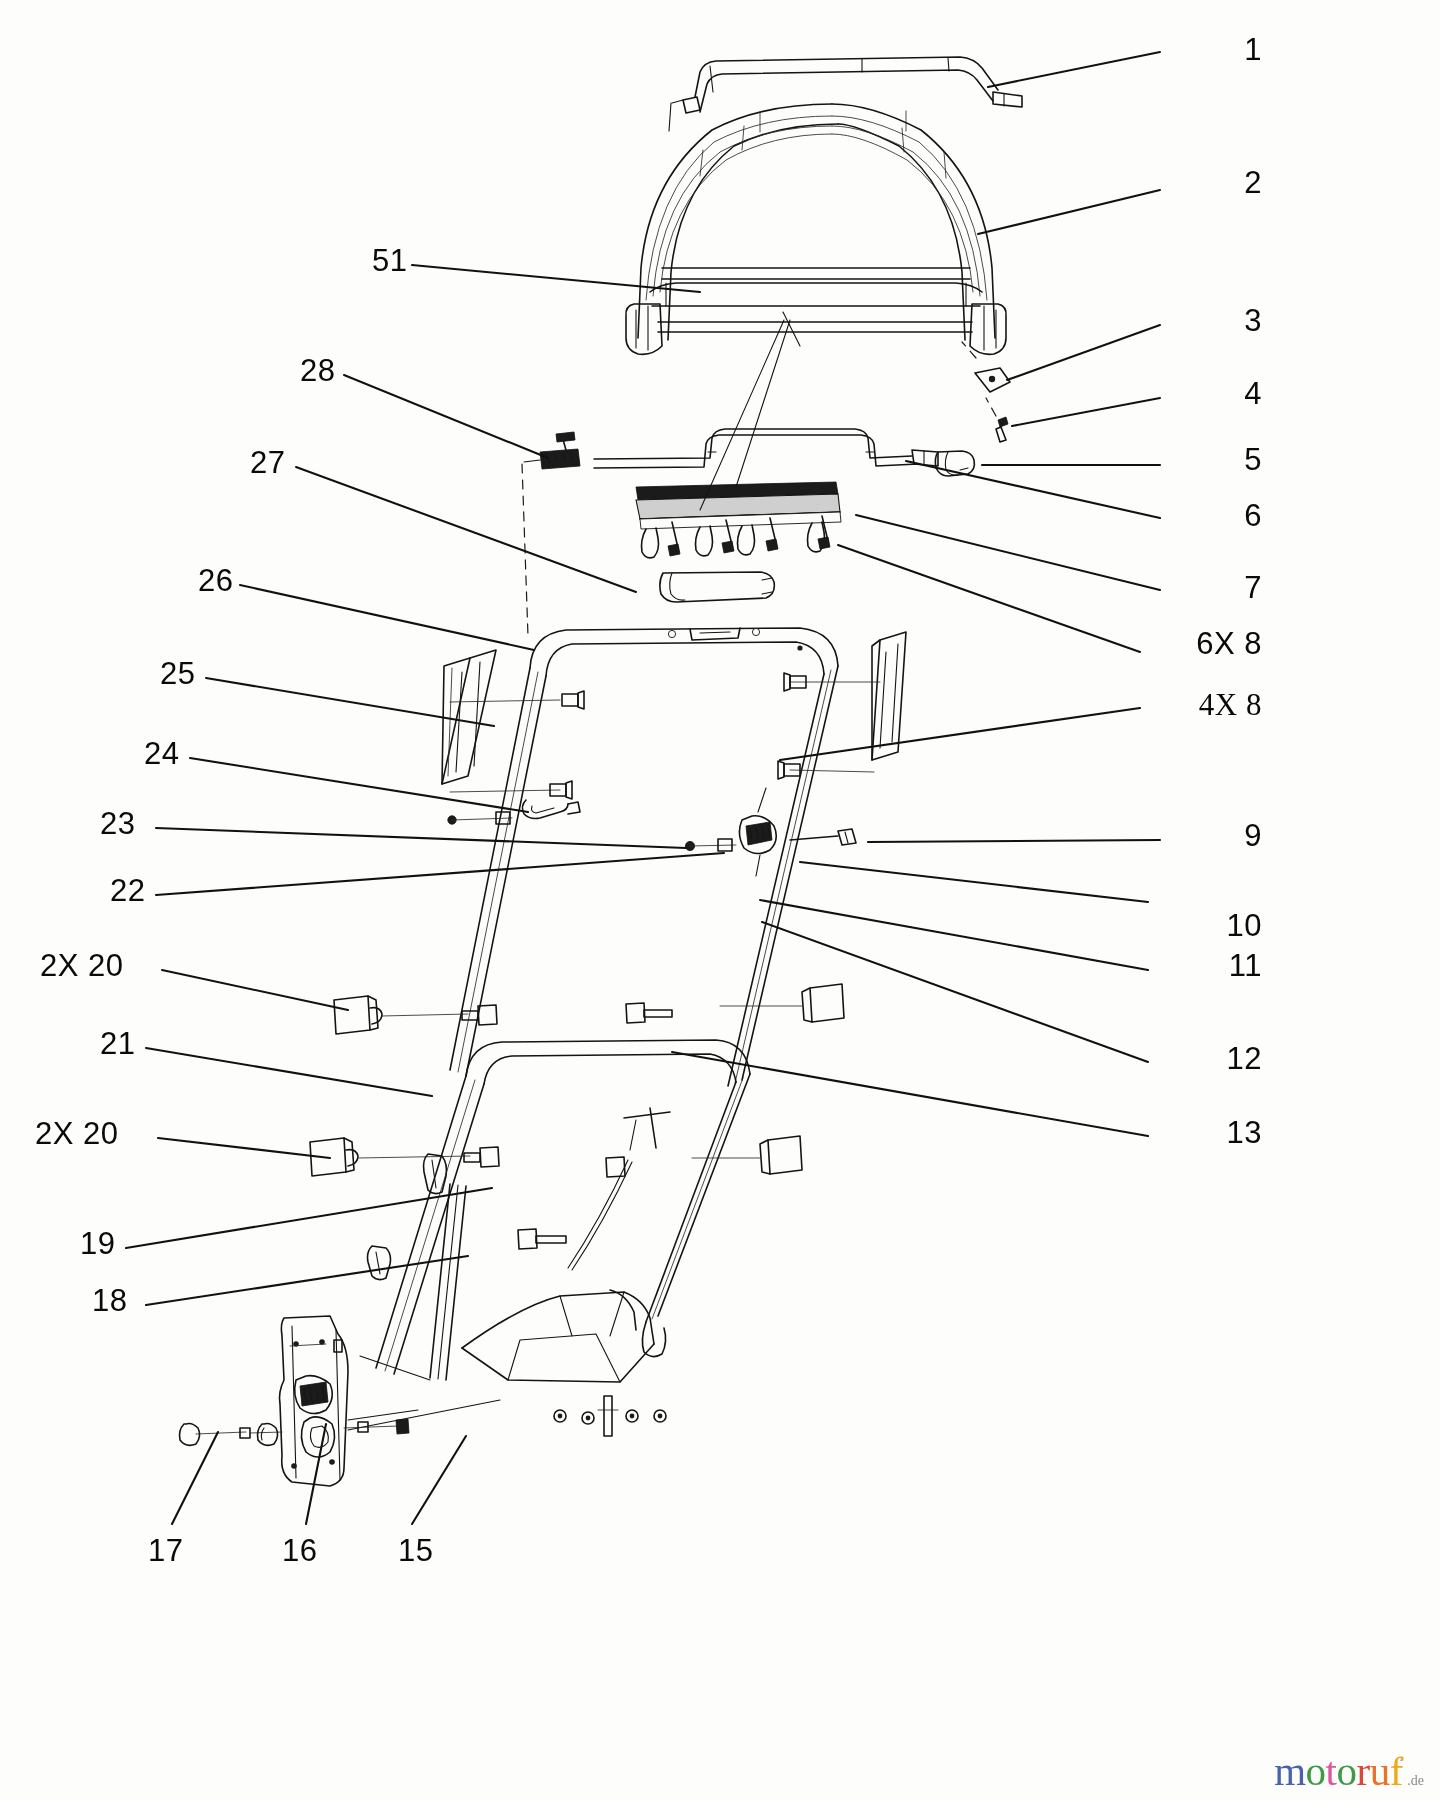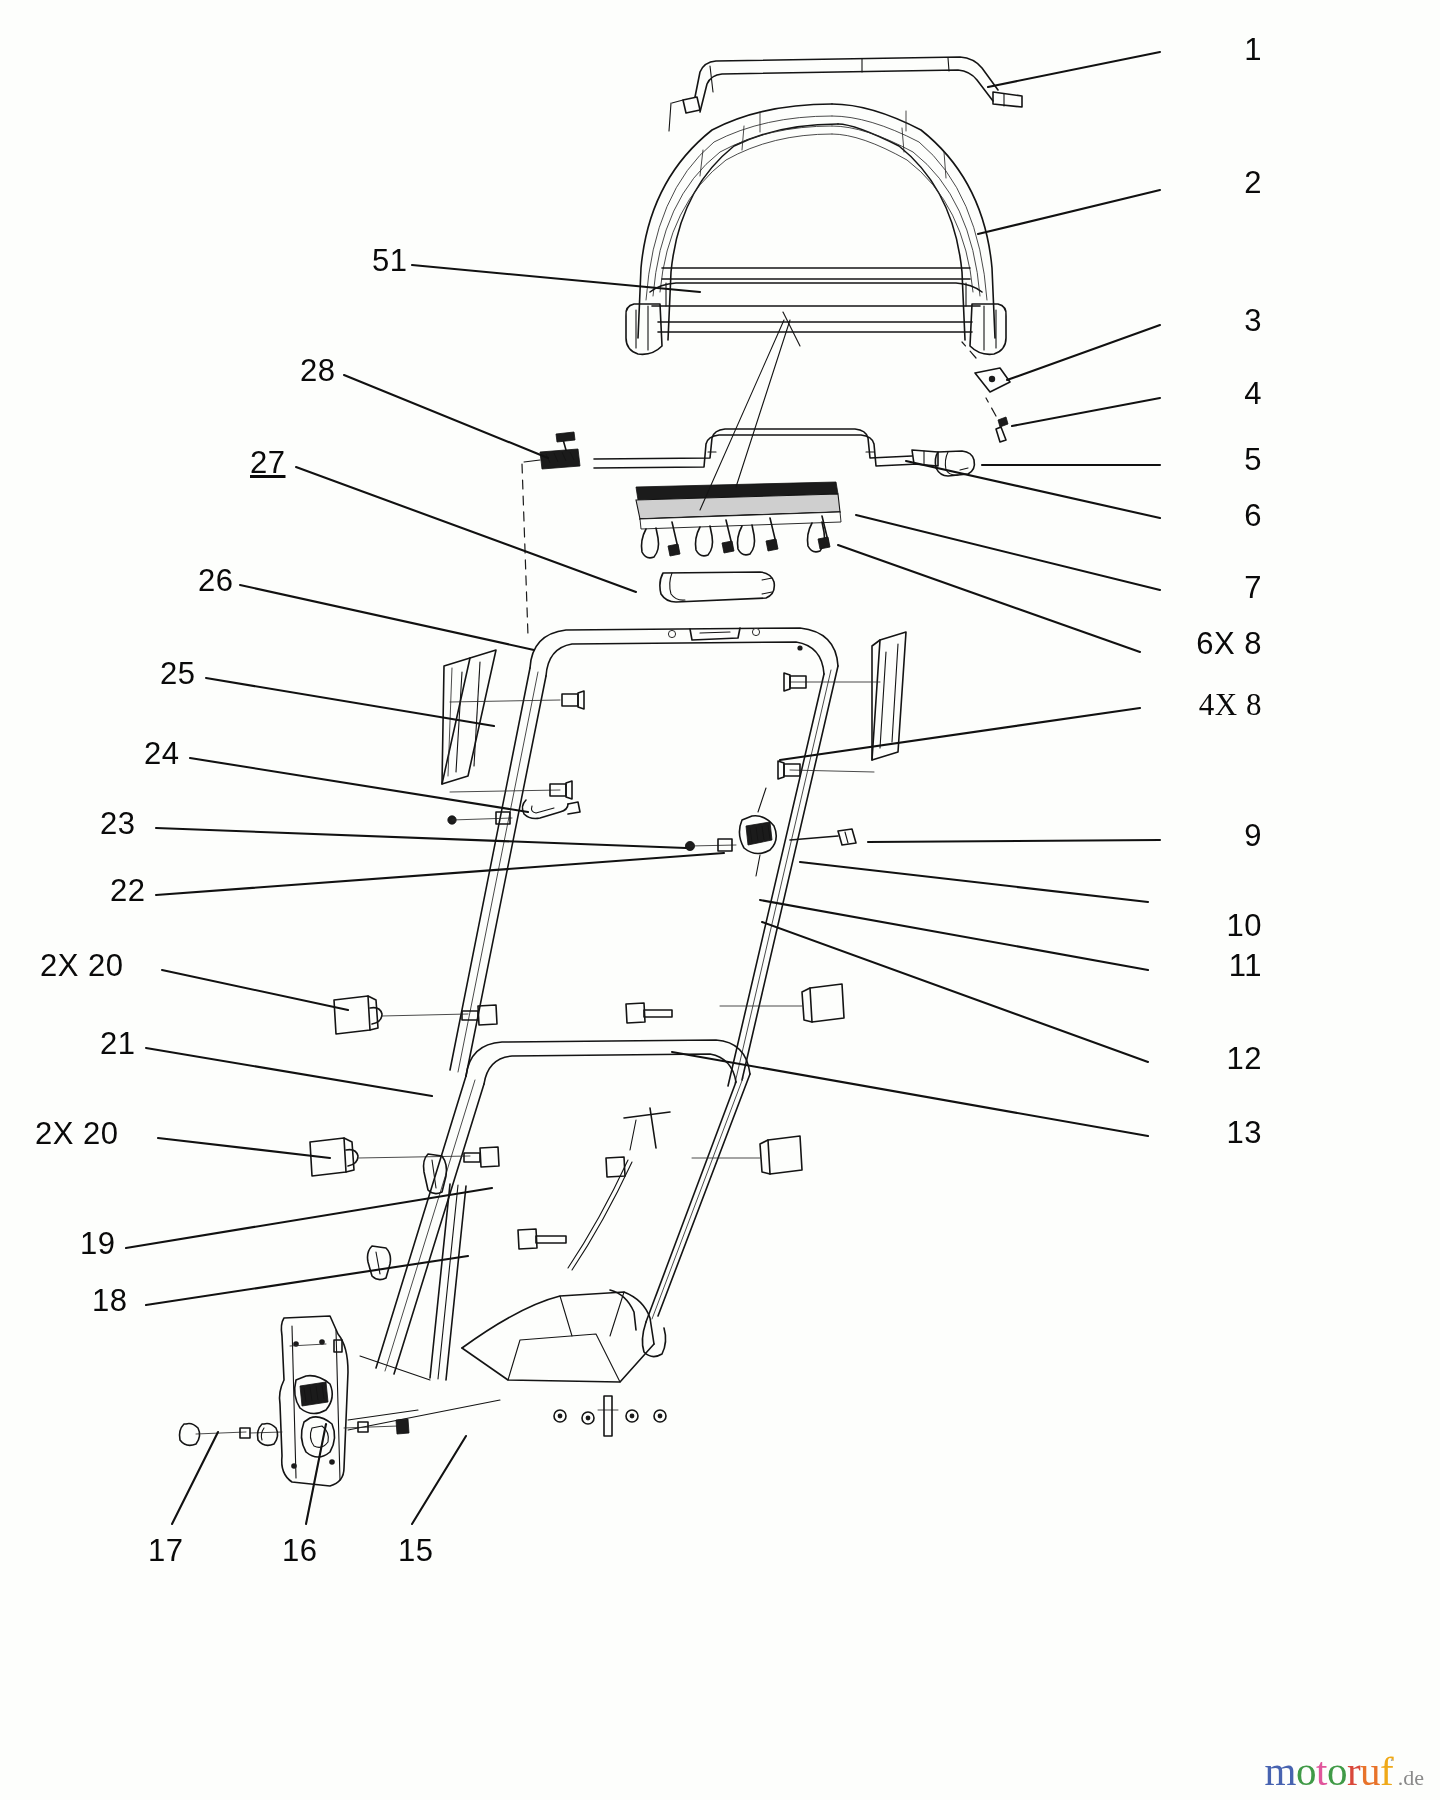--- a/index.html
+++ b/index.html
@@ -42,21 +42,21 @@
     right: 16px;
     bottom: 8px;
     font-family: "Liberation Serif", serif;
     font-size: 41px;
     line-height: 1;
     letter-spacing: -0.5px;
     white-space: nowrap;
   }
   #brand-logo .ltr { font-weight: 400; }
   #brand-logo .tld {
-    font-size: 22px;
+    font-size: 14px;
     color: #8a8a8a;
     letter-spacing: 0px;
   }
   #brand-logo .dot-acc {
     position: relative;
     top: -20px;
     left: -4px;
     font-size: 15px;
     color: #9aa0a6;
   }
@@ -433,21 +433,21 @@
       <div class="callout r" style="right: 178px; top: 572px;">7</div>
       <div class="callout r" style="right: 178px; top: 628px; text-align: right;">6X 8</div>
       <div class="callout r" style="right: 178px; top: 689px; font-family: Liberation Serif, serif;">4X 8</div>
       <div class="callout r" style="right: 178px; top: 820px;">9</div>
       <div class="callout r" style="right: 178px; top: 882px; margin-top: 28px;">10</div>
       <div class="callout r" style="right: 178px; top: 950px;">11</div>
       <div class="callout r" style="right: 178px; top: 1043px;">12</div>
       <div class="callout r" style="right: 178px; top: 1117px;">13</div>
       <div class="callout l" style="left: 372px; top: 245px;">51</div>
       <div class="callout l" style="left: 300px; top: 355px;">28</div>
-      <div class="callout l" style="left: 250px; top: 447px; text-decoration: underline;">27</div>
+      <div class="callout l" style="left: 250px; top: 447px;">27</div>
       <div class="callout l" style="left: 198px; top: 565px;">26</div>
       <div class="callout l" style="left: 160px; top: 658px;">25</div>
       <div class="callout l" style="left: 144px; top: 738px;">24</div>
       <div class="callout l" style="left: 100px; top: 808px;">23</div>
       <div class="callout l" style="left: 110px; top: 875px;">22</div>
       <div class="callout l" style="left: 40px; top: 950px;">2X 20</div>
       <div class="callout l" style="left: 100px; top: 1028px;">21</div>
       <div class="callout l" style="left: 35px; top: 1118px;">2X 20</div>
       <div class="callout l" style="left: 80px; top: 1228px;">19</div>
       <div class="callout l" style="left: 92px; top: 1285px;">18</div>

